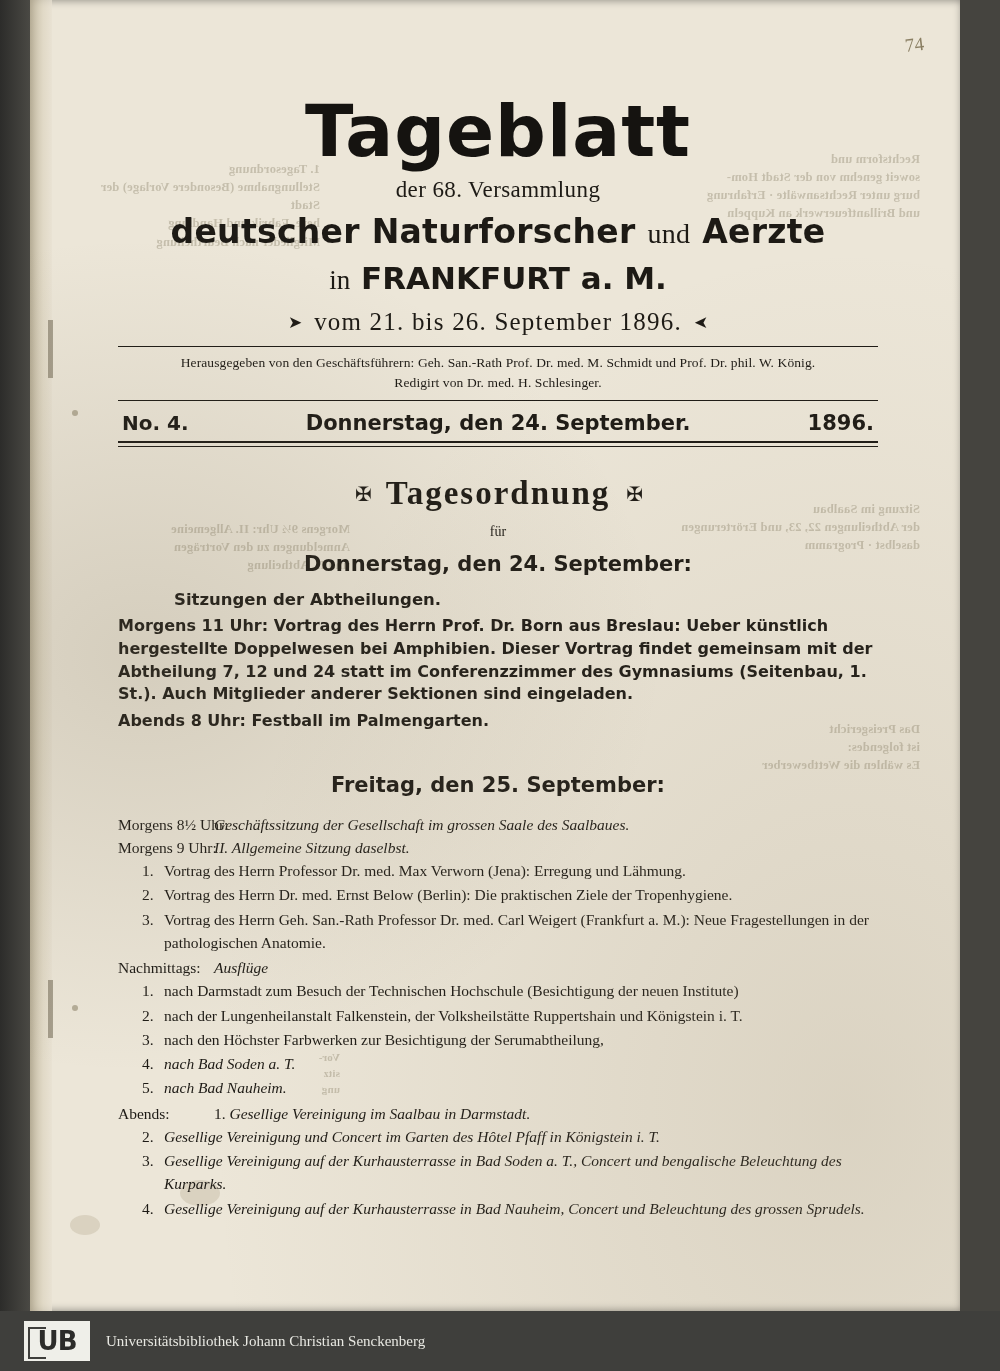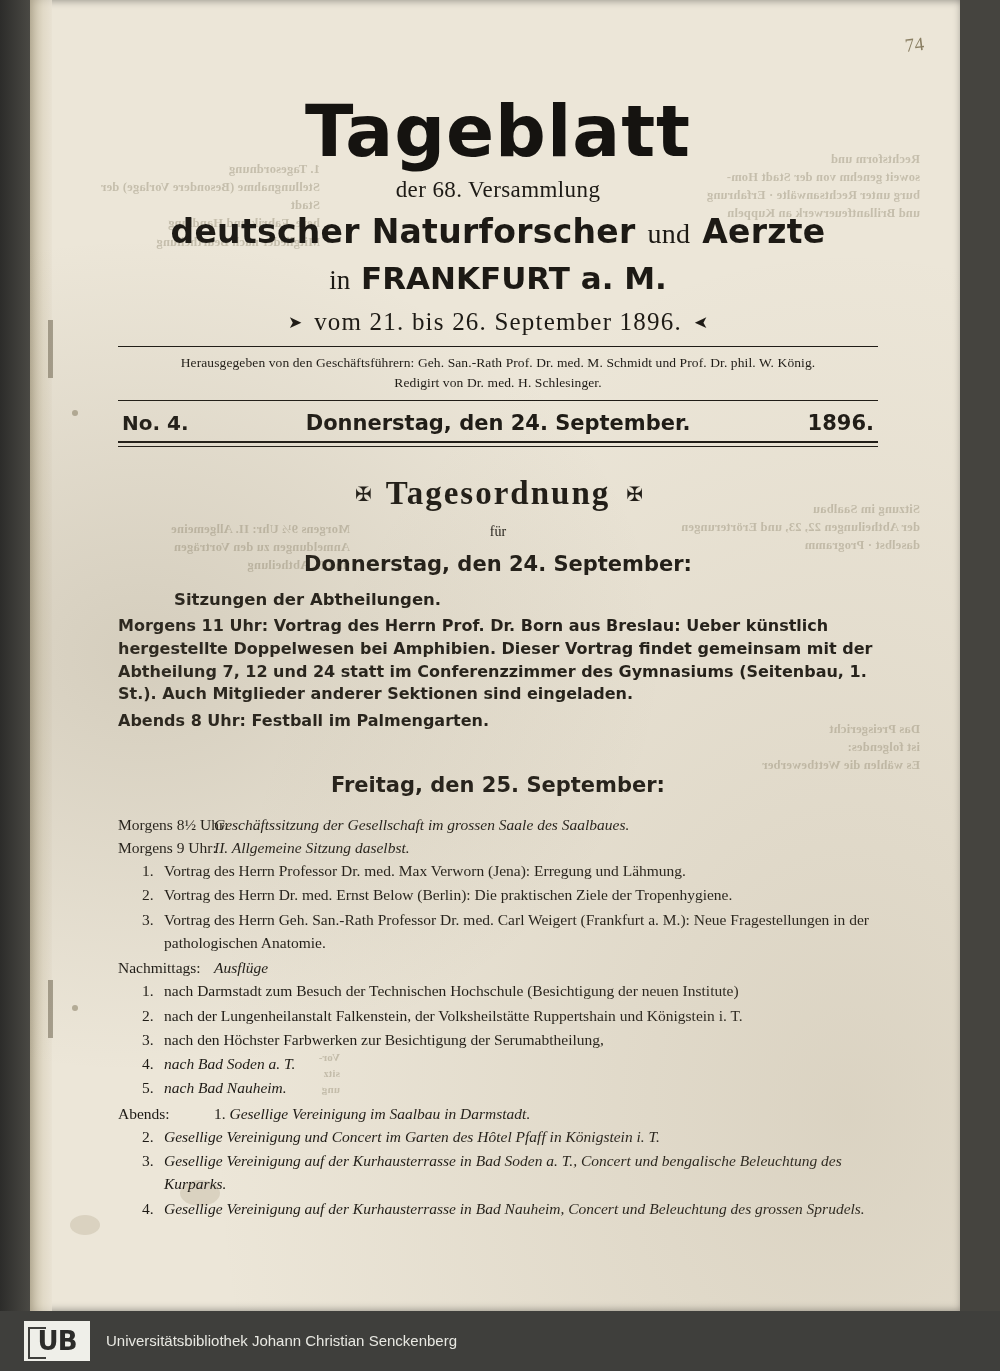--- a/index.html
+++ b/index.html
@@ -287,21 +287,21 @@
     position: absolute;
     left: 4px; top: 6px;
     width: 16px; height: 28px;
     border-left: 2px solid #2c2c2a;
     border-top: 2px solid #2c2c2a;
     border-bottom: 2px solid #2c2c2a;
     opacity: .9;
   }
   .footer-text {
     color: #e8e8e2;
-    font-family: Liberation Sans, sans-serif;
+    font-family: Liberation Serif, serif;
     font-size: 15px;
     line-height: 1.35;
   }
   .footer-text .l2 { font-size: 13px; color: #cfcfc8; }
   .stain {
     position: absolute;
     border-radius: 50%;
     background: rgba(122,104,66,0.16);
     pointer-events: none;
   }

